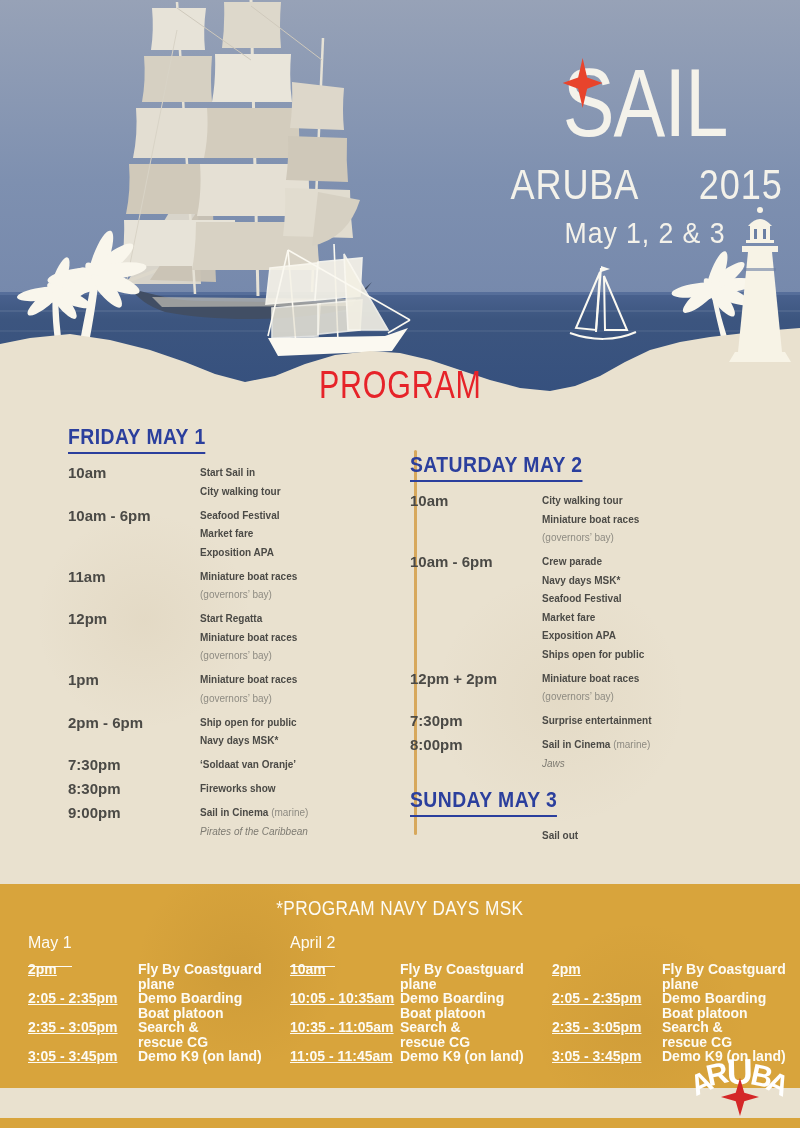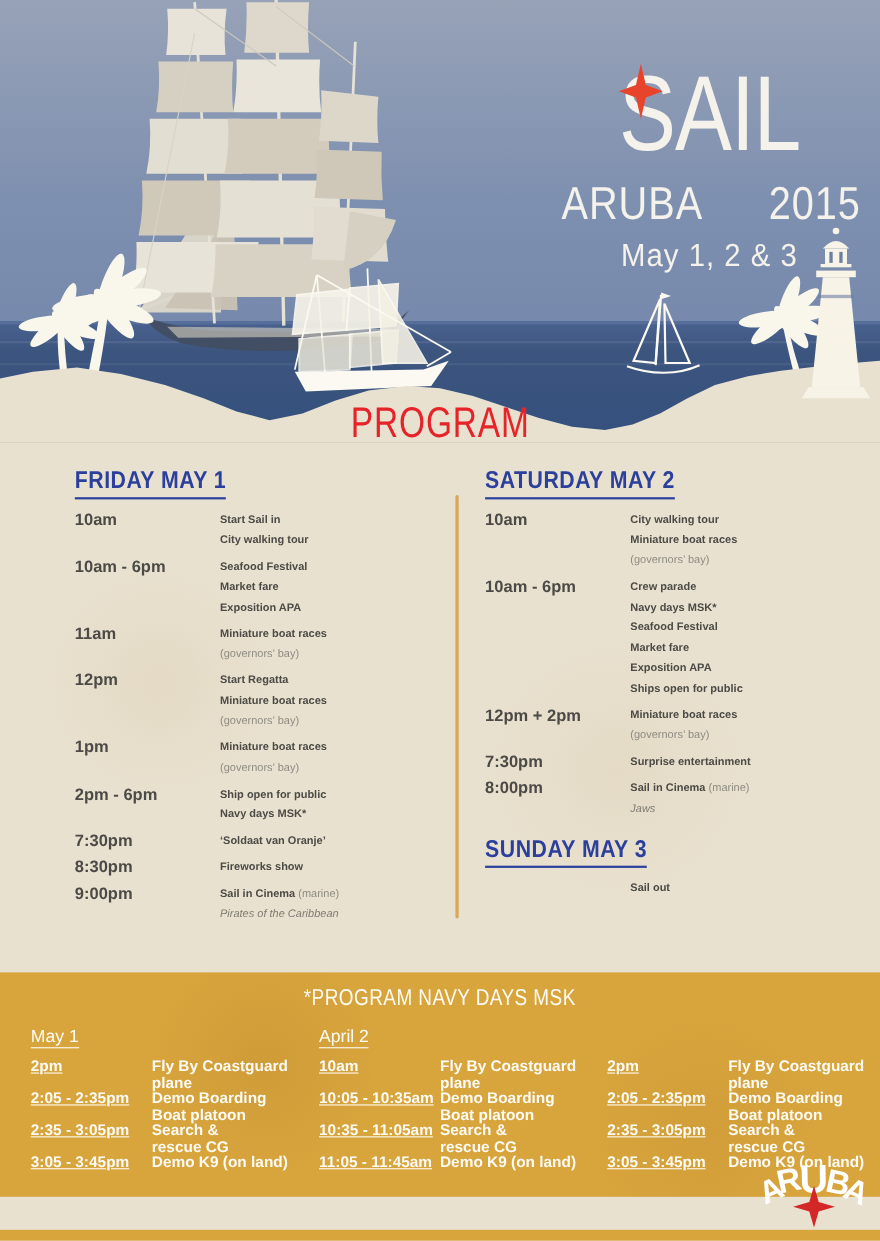--- a/index.html
+++ b/index.html
@@ -20,21 +20,21 @@
   .logo-line2 .wrd{font-size:42px;font-weight:400;letter-spacing:1px;display:inline-block;transform:scaleX(.86);}
   .vbar{width:3px;height:46px;background:#f4f2ea;transform:rotate(4deg);}
   .logo-dates{margin-top:8px;font-size:29px;font-weight:400;letter-spacing:1px;transform:scaleX(.92);}
 
   
   .program-title{position:absolute;top:363px;left:0;width:800px;text-align:center;}
   .program-title span{display:inline-block;font-size:39px;font-weight:400;color:#e62329;letter-spacing:1px;transform:scaleX(.78);}
 
   .col{position:absolute;top:424px;}
   .col-left{left:68px;width:340px;}
-  .col-right{left:441px;width:350px;}
+  .col-right{left:410px;width:350px;margin-top:28px;}
   .divider{position:absolute;left:414px;top:450px;width:3px;height:385px;background:#d7a85c;border-radius:2px;}
 
   .day-heading{display:inline-block;font-size:22px;font-weight:700;color:#2b3f9d;letter-spacing:.5px;transform:scaleX(.88);transform-origin:left;border-bottom:2px solid #2b3f9d;padding-bottom:2px;margin-bottom:10px;}
   .day-block{margin-bottom:10px;}
   .day-gap{margin-top:14px;}
   .entry{display:flex;margin-bottom:5.5px;}
   .entry .time{width:132px;flex:none;font-size:15px;font-weight:700;color:#4b4a46;line-height:18.5px;}
   .entry .desc{flex:1;}
   .entry .line{font-size:10px;line-height:18.5px;}
   .t-b{font-weight:700;color:#4b4a46;}
@@ -44,21 +44,21 @@
   
   .navy{position:absolute;top:844px;left:0;width:800px;height:204px;background:
     radial-gradient(circle at 30% 40%, rgba(120,80,20,.10), transparent 18%),
     radial-gradient(circle at 80% 70%, rgba(120,80,20,.08), transparent 16%),
     #d8a43c;color:#fdfbf4;margin-top:40px;}
   .navy-title{position:absolute;top:12px;left:0;width:800px;text-align:center;}
   .navy-title span{display:inline-block;font-size:21px;font-weight:400;letter-spacing:.5px;transform:scaleX(.82);}
   .n-col{position:absolute;top:50px;width:250px;}
   .n-col-0{left:28px;} .n-col-1{left:290px;} .n-col-2{left:552px;}
   .n-heading{height:28px;}
-  .n-heading span{font-size:16px;font-weight:400;border-bottom:1.5px solid #fdfbf4;padding-bottom:1px;}
+  .n-heading span{font-size:16px;font-weight:400;border-bottom:1.5px solid #fdfbf4;padding-bottom:15px;}
   .n-row{display:flex;}
   .n-time{width:110px;flex:none;font-size:14px;font-weight:700;line-height:14.5px;text-decoration:underline;}
   .n-act{flex:1;}
   .n-act div{font-size:14px;font-weight:700;line-height:14.5px;}
 
   
   .footer-blue{position:absolute;top:1048px;left:0;width:800px;height:70px;background:#3eb1e2;display:flex;align-items:center;}
   .footer-goldstrip{position:absolute;top:1118px;left:0;width:800px;height:10px;background:#d8a43c;}
   .footer-url{color:#fff;font-size:37px;font-weight:400;margin-left:30px;letter-spacing:.5px;}
 

